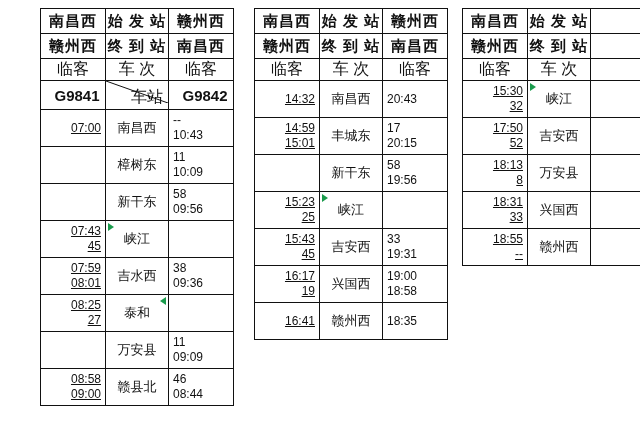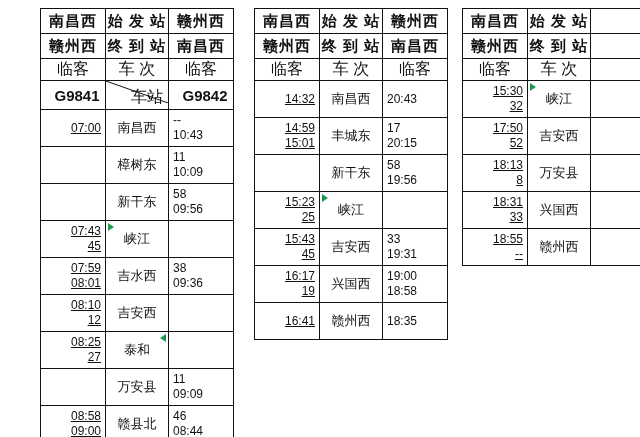--- a/index.html
+++ b/index.html
@@ -129,33 +129,20 @@
             <td class="station">
               <span class="nm">吉水西</span>
             </td>
             <td class="times r">
               <span class="a">38</span>
               <span class="d">09:36</span>
             </td>
           </tr>
           <tr>
             <td class="times l">
-              <span class="a">08:10</span>
-              <span class="d">12</span>
-            </td>
-            <td class="station">
-              <span class="nm">吉安西</span>
-            </td>
-            <td class="times r">
-              <span class="a"></span>
-              <span class="d"></span>
-            </td>
-          </tr>
-          <tr>
-            <td class="times l">
               <span class="a">08:25</span>
               <span class="d">27</span>
             </td>
             <td class="station">
               <span class="tri r"></span>
               <span class="nm">泰和</span>
             </td>
             <td class="times r">
               <span class="a"></span>
               <span class="d"></span>

